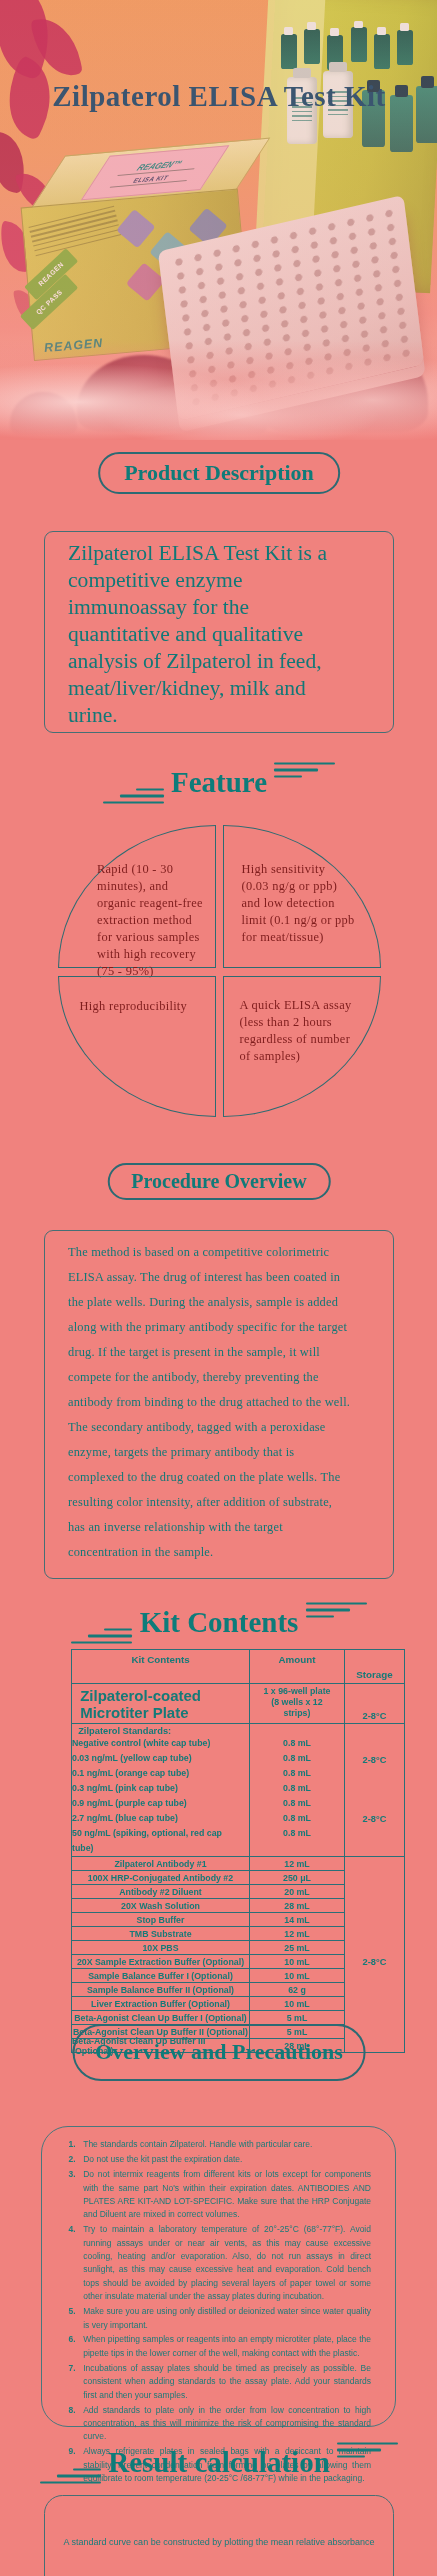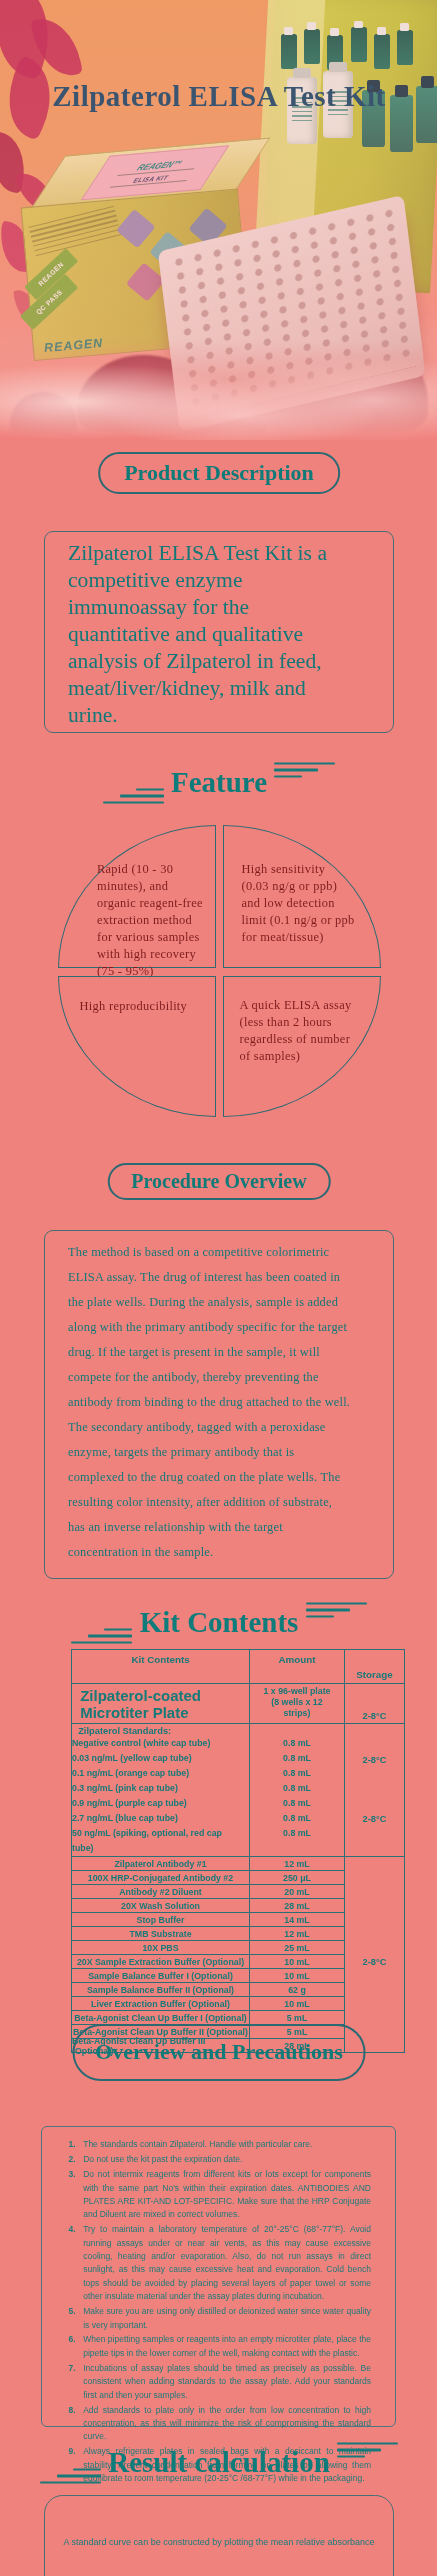--- a/index.html
+++ b/index.html
@@ -101,21 +101,21 @@
   .std-sto{position:relative;font-size:9.3px;}
   .std-sto span{position:absolute;left:0;right:0;text-align:center;}
   .std-sto .s1{top:15.5px;} .std-sto .s2{top:75px;}
   .t-reagents{display:flex;}
   .reagent-grid{width:273px;}
   .t-r{display:flex;height:13px;border-bottom:0.8px solid #2a6f78;}
   .t-r:last-child{border-bottom:none;}
   .t-r .cn,.t-r .ca{display:flex;align-items:center;justify-content:center;font-size:8.8px;}
   .reag-sto{display:flex;align-items:center;justify-content:center;font-size:9.3px;}
   
-  #warn-box{left:41px;top:2126px;width:355px;height:301px;border-radius:6px;border-color:#49777d;}
+  #warn-box{left:41px;top:2126px;width:355px;height:301px;border-radius:27px;border-color:#49777d;}
   #warn-list{margin:0;padding:11.3px 24px 0 36px;}
   #warn-list li{font-size:8.5px;line-height:13.4px;color:#1b7b79;text-align:justify;margin-bottom:1.5px;padding-left:5.2px;
     font-family:"Liberation Sans","DejaVu Sans",sans-serif;}
   #warn-list li::marker{color:#1b7b79;font-weight:700;}
   
   #result-box{left:44px;top:2495px;width:350px;height:226px;border-radius:18.5px;padding:24px 18.5px 0;}
   .res-line{font-size:9px;color:#187d7b;line-height:45px;text-align:justify;text-align-last:justify;white-space:normal;}
 </style>
 </head>
 <body>

